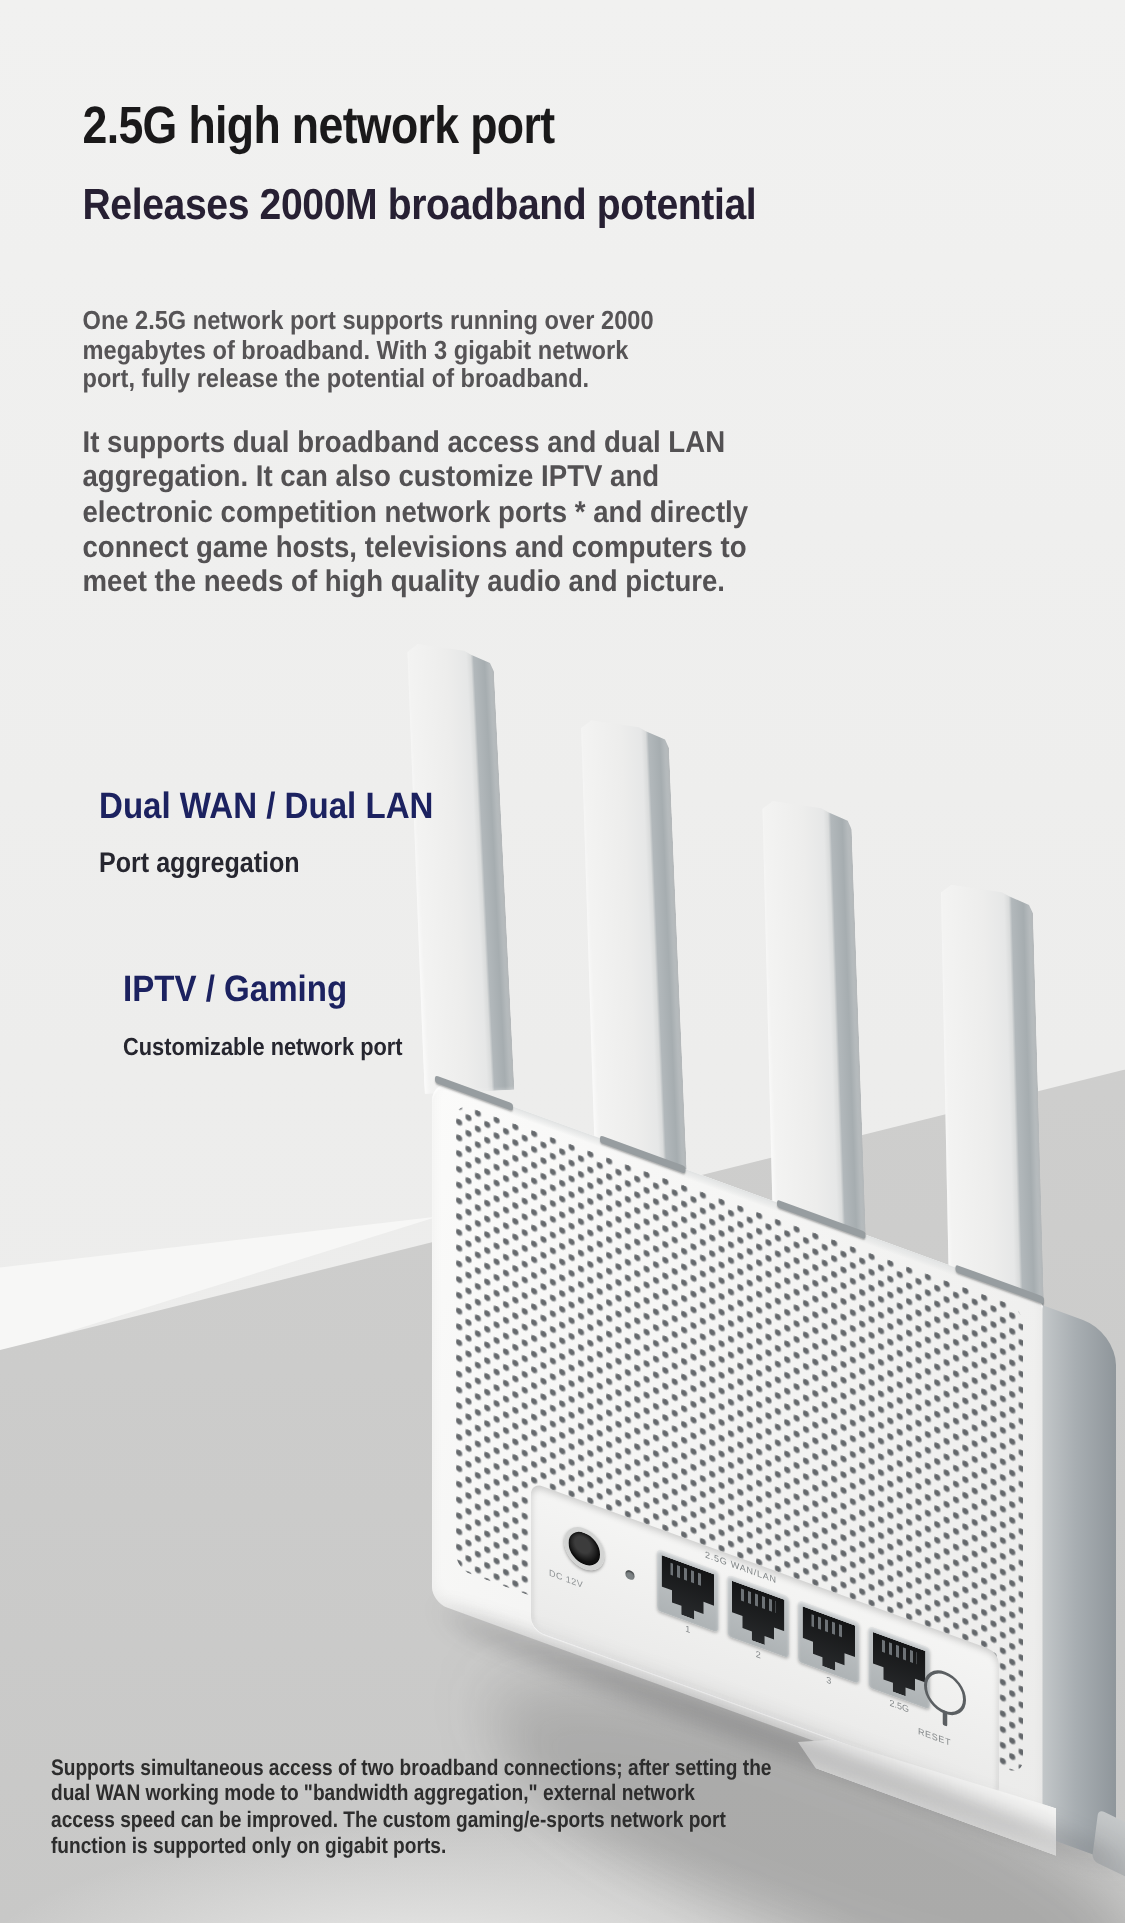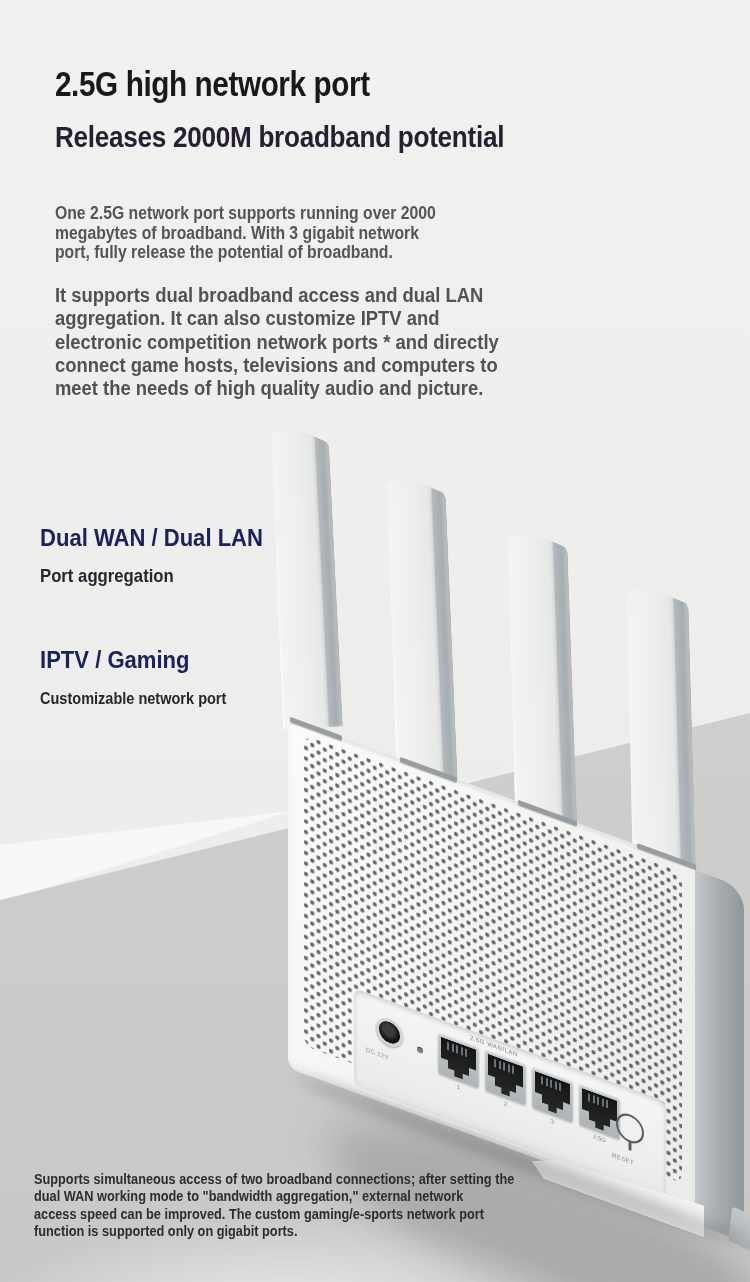--- a/index.html
+++ b/index.html
@@ -88,22 +88,22 @@
   .txt{position:absolute;transform-origin:left top;}
   .h1{left:55px;top:64px;font-size:35px;font-weight:bold;color:#1a191a;
     transform:scaleX(.85);letter-spacing:-.5px;white-space:nowrap;}
   .h2{left:55px;top:121px;font-size:29px;font-weight:bold;color:#272033;
     transform:scaleX(.9);letter-spacing:-.3px;white-space:nowrap;}
   .p1{left:55px;top:204px;font-size:17.5px;font-weight:bold;color:#565456;
     line-height:19.6px;transform:scaleX(.9);}
   .p2{left:55px;top:284px;font-size:20px;font-weight:bold;color:#535153;
     line-height:23.3px;transform:scaleX(.92);}
   .p1 div,.p2 div,.footnote div{white-space:nowrap;}
-  .feature{position:absolute;left:40px;}
-  .f1{top:524px;} .f2{top:646px;}
+  .feature{position:absolute;left:66px;}
+  .f1{top:524px;} .f2{top:646px;margin-left:16px;}
   .f-title{font-size:24.5px;font-weight:bold;color:#1c2260;transform:scaleX(.9);
     transform-origin:left top;white-space:nowrap;}
   .f-sub{margin-top:13px;font-size:19px;font-weight:bold;color:#26262f;transform:scaleX(.88);
     transform-origin:left top;white-space:nowrap;}
   .f2 .f-sub{font-size:16.5px;margin-top:15px;}
   .footnote{left:34px;top:1170px;font-size:15px;font-weight:bold;color:#2d2d2d;
     line-height:17.3px;transform:scaleX(.85);z-index:20;}
 </style>
 </head>
 <body>

